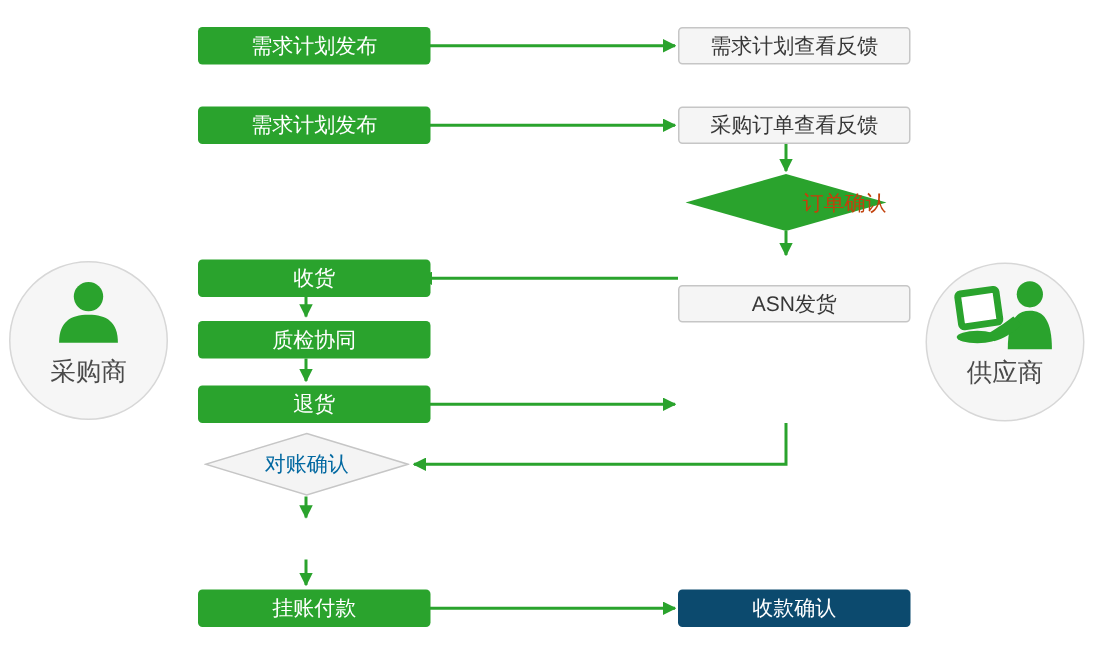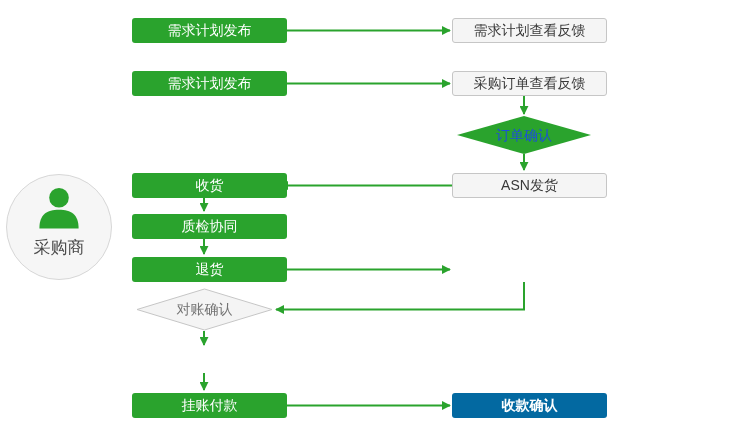--- a/index.html
+++ b/index.html
@@ -12,29 +12,29 @@
   }
   #connectors{position:absolute;left:0;top:0;width:731px;height:436px;pointer-events:none;}
   .box{
     position:absolute;width:155px;height:25px;
     line-height:25px;text-align:center;
     font-size:14px;border-radius:3px;box-sizing:border-box;
     white-space:nowrap;
   }
   .green-box{background:#2aa32d;color:#ffffff;}
   .gray-box{background:#f5f5f5;border:1px solid #c6c6c6;color:#383838;line-height:23px;}
-  .red-box{background:#0369a1;color:#ffffff;font-weight:bold;}
+  .red-box{background:#0c4a6e;color:#ffffff;}
   .diamond{position:absolute;}
   .diamond svg{position:absolute;left:0;top:0;}
   .diamond .dlabel{
     position:relative;display:block;text-align:center;
     font-size:14px;white-space:nowrap;
   }
-  .diamond.green-d .dlabel{color:#1d4ed8;}
-  .diamond.gray-d .dlabel{color:#737373;}
+  .diamond.green-d .dlabel{color:#c2410c;text-align:right;}
+  .diamond.gray-d .dlabel{color:#0369a1;}
   .actor{
     position:absolute;width:106px;height:106px;border-radius:50%;
     background:#f6f6f6;border:1px solid #d7d7d7;
     box-sizing:border-box;text-align:center;
   }
   .actor .icon-wrap{display:block;margin-top:11px;height:46px;}
   .actor-label{font-size:17px;color:#4a4a4a;margin-top:4px;}
 </style>
 </head>
 <body>
@@ -66,31 +66,43 @@
   <div class="actor" style="left:6px;top:174px">
     <span class="icon-wrap">
       <svg width="56" height="44" viewBox="0 0 60 44">
         <circle cx="30" cy="11" r="10.5" fill="#2aa32d"></circle>
         <path d="M9 44 C9 29 17 24 30 24 C43 24 51 29 51 44 Z" fill="#2aa32d"></path>
       </svg>
     </span>
     <div class="actor-label">采购商</div>
   </div>
 
+  <div class="actor" style="left:617px;top:175px">
+    <span class="icon-wrap">
+      <svg width="72" height="46" viewBox="0 0 76 50">
+        <rect x="5" y="8" width="28" height="24" rx="2" fill="#ffffff" stroke="#2aa32d" stroke-width="5" transform="rotate(-8 19 20)"></rect>
+        <ellipse cx="18" cy="41" rx="15" ry="4.5" fill="#2aa32d"></ellipse>
+        <circle cx="56" cy="10" r="9.5" fill="#2aa32d"></circle>
+        <path d="M40 50 C40 29 46 22 56 22 C66 22 72 29 72 50 Z" fill="#2aa32d"></path>
+        <path d="M44 26 C36 32 30 36 26 38 L30 44 C38 42 46 36 50 32 Z" fill="#2aa32d"></path>
+      </svg>
+    </span>
+    <div class="actor-label">供应商</div>
+  </div>
 
   <div class="box green-box" style="left:132px;top:18px">需求计划发布</div>
   <div class="box green-box" style="left:132px;top:71px">需求计划发布</div>
   <div class="box green-box" style="left:132px;top:173px">收货</div>
   <div class="box green-box" style="left:132px;top:257px">退货</div>
   <div class="box green-box" style="left:132px;top:214px">质检协同</div>
   <div class="box green-box" style="left:132px;top:393px">挂账付款</div>
 
   <div class="box gray-box" style="left:452px;top:71px">采购订单查看反馈</div>
   <div class="box gray-box" style="left:452px;top:18px">需求计划查看反馈</div>
-  <div class="box gray-box" style="left:452px;top:173px">ASN发货</div>
+  <div class="box gray-box" style="left:452px;top:190px">ASN发货</div>
   <div class="box red-box" style="left:452px;top:393px">收款确认</div>
 
   <div class="diamond green-d" style="left:457px;top:116px;width:134px;height:38px">
     <svg width="134" height="38" viewBox="0 0 134 38">
       <polygon points="67,0 134,19 67,38 0,19" fill="#2aa32d"></polygon>
     </svg>
     <span class="dlabel" style="line-height:38px">订单确认</span>
   </div>
 
   <div class="diamond gray-d" style="left:136px;top:288px;width:137px;height:43px">

